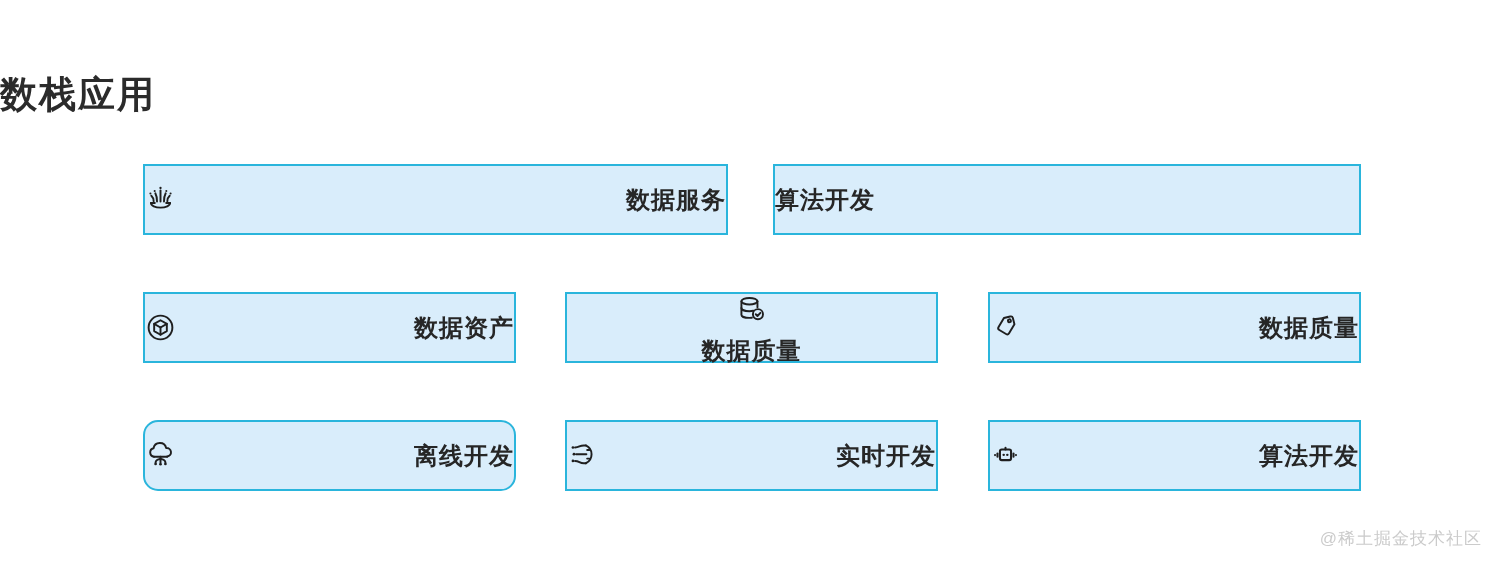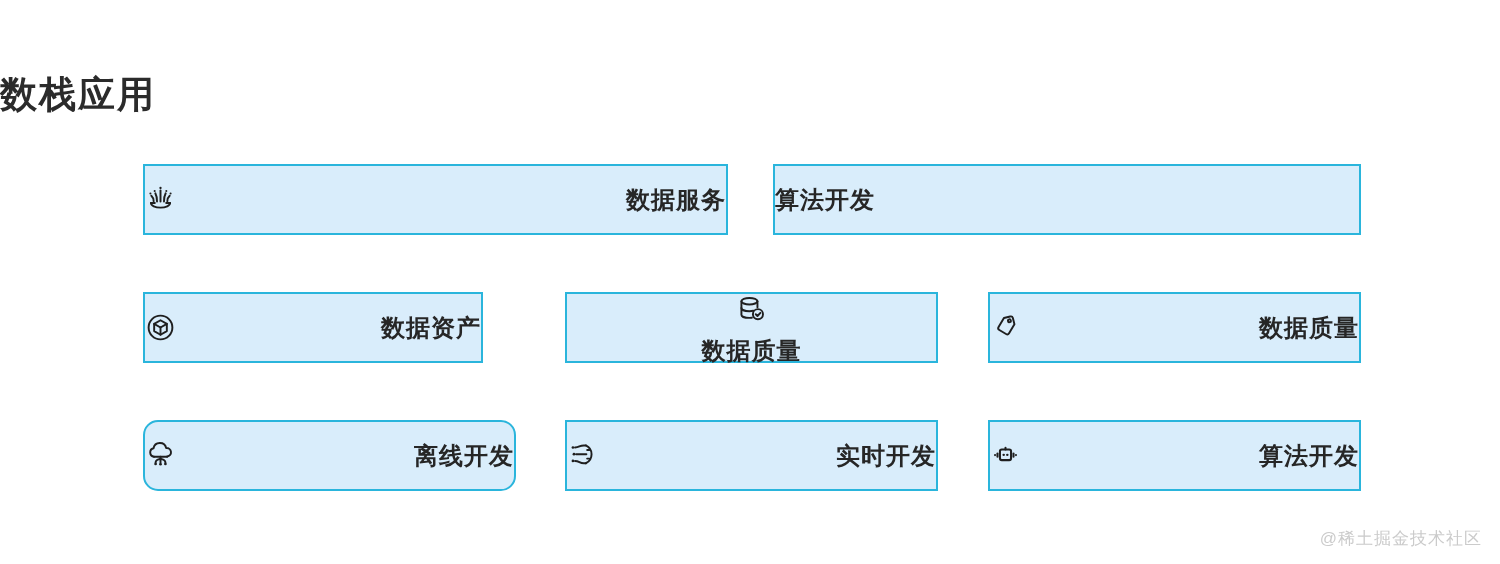--- a/index.html
+++ b/index.html
@@ -42,21 +42,21 @@
     align-items: center;
     justify-content: space-between;
     gap: 10px;
     font-size: 24px;
     font-weight: 700;
     color: var(--box-text);
     letter-spacing: 1px;
   }
   .b11 { left: 143px; top: 164px; width: 585px; }
   .b12 { left: 773px; top: 164px; width: 588px; }
-  .b21 { left: 143px; top: 292px; width: 340px; }
+  .b21 { left: 143px; top: 292px; width: 373px; }
   .b22 { left: 565px; top: 292px; width: 373px; flex-direction: column; }
   .b23 { left: 988px; top: 292px; width: 373px; }
   .b31 { left: 143px; top: 420px; width: 373px; border-radius: 15px; }
   .b32 { left: 565px; top: 420px; width: 373px; }
   .b33 { left: 988px; top: 420px; width: 373px; }
   .icon { display: inline-flex; align-items: center; }
   .icon svg { width: 31px; height: 31px; display: block; }
   .icon .stroke { fill: none; stroke: var(--icon); stroke-width: 1.5; stroke-linecap: round; stroke-linejoin: round; }
   .icon .fill { fill: var(--icon); stroke: none; }
   .watermark {

